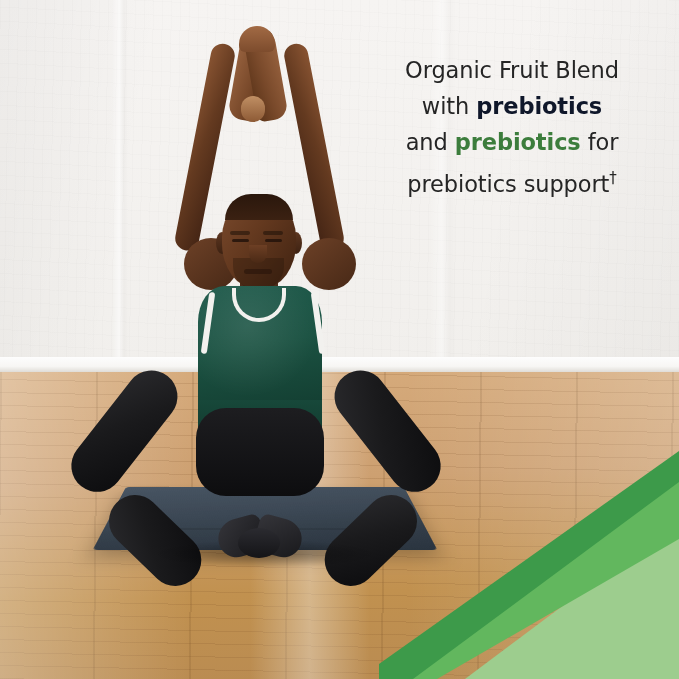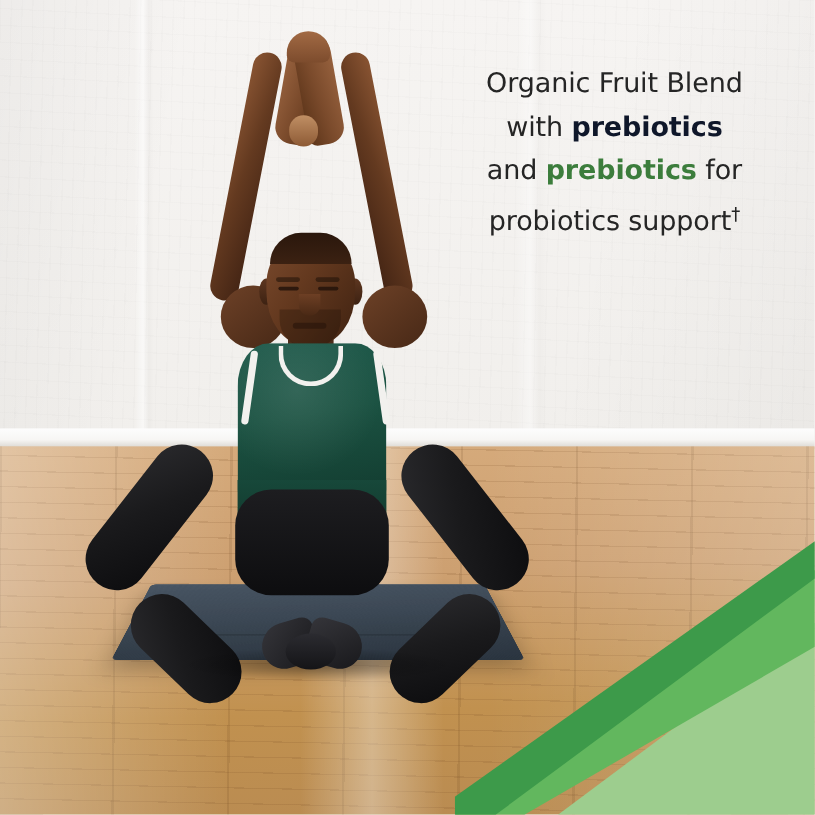--- a/index.html
+++ b/index.html
@@ -435,21 +435,21 @@
       <div class="foot foot-r"></div>
       <div class="sock-toe"></div>
       <div class="body-shadow"></div>
     </div>
   </div>
 
   <div class="headline" style="color: rgb(37, 37, 37);">
     <span class="hl-line"><span>Organic Fruit Blend</span></span>
     <span class="hl-line"><span>with </span><span class="hl-strong" style="color: #0f172a;">prebiotics</span></span>
     <span class="hl-line"><span>and </span><span class="hl-strong" style="color: rgb(60, 125, 60);">prebiotics</span><span> for</span></span>
-    <span class="hl-line"><span>probiotics support</span><span class="hl-dagger">†</span></span>
+    <span class="hl-line"><span>prebiotics support</span><span class="hl-dagger">†</span></span>
   </div>
 
   <svg class="corner" viewBox="0 0 300 300">
     <polygon id="band-light" points="300,140 300,300 86,300" fill="#9dcd8e"></polygon>
     <polygon id="band-medium" points="300,96 300,160 58,300 0,300" fill="#62b75e"></polygon>
     <polygon id="band-dark" points="300,72 300,103 34,300 0,300 0,285" fill="#3d9a4a"></polygon>
   </svg>
 
 </div>
 

